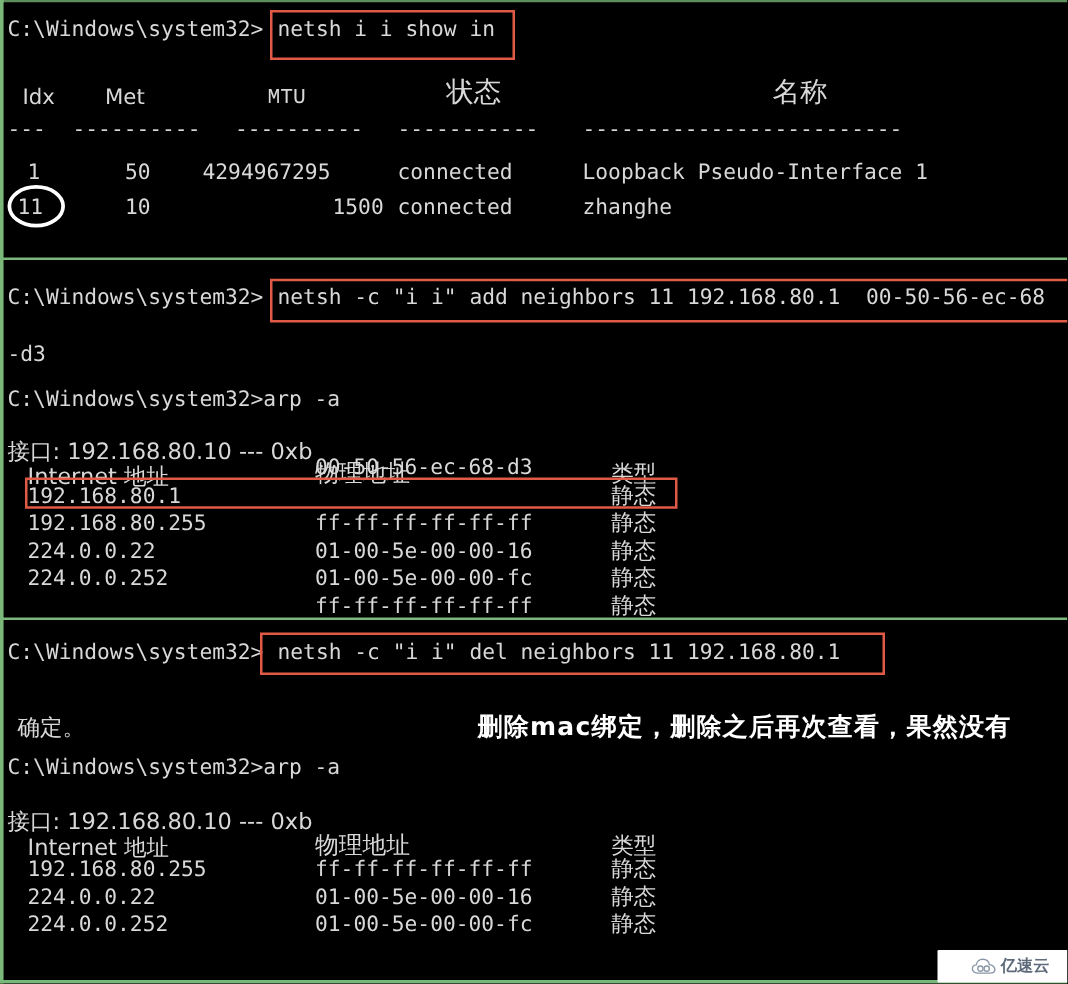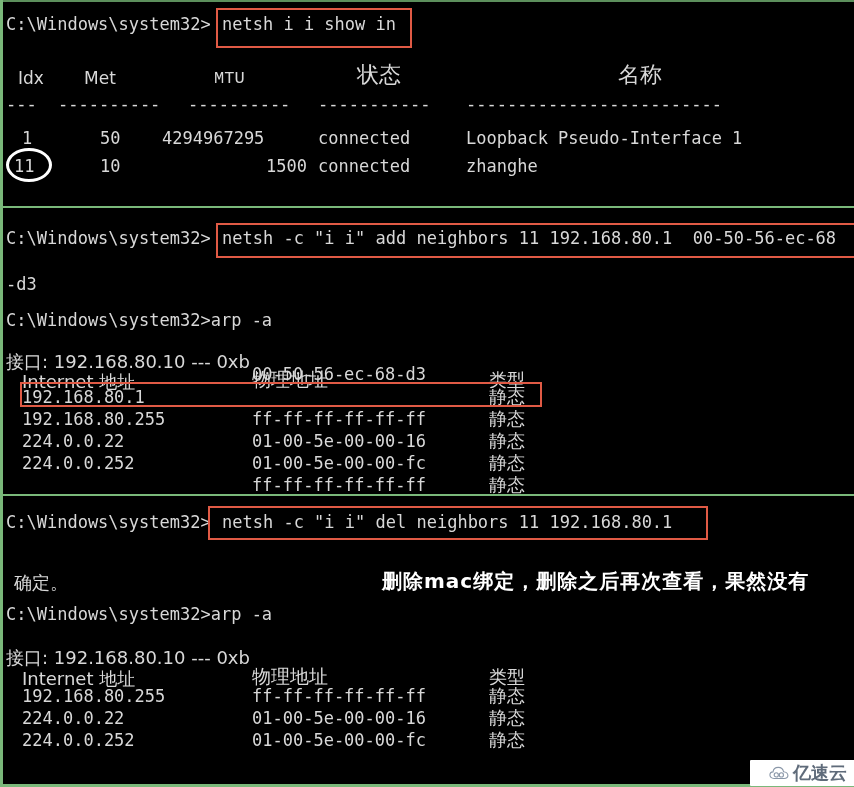--- a/index.html
+++ b/index.html
@@ -96,21 +96,21 @@
     display: flex;
     align-items: center;
     justify-content: center;
     gap: 4px;
     padding: 0 8px;
     border-radius: 1px;
   }
   .watermark .wm-text {
     color: #5f6b7a;
     font-family: "DejaVu Sans", "Liberation Sans", sans-serif;
-    font-size: 18px;
+    font-size: 13px;
     font-weight: bold;
     letter-spacing: 0px;
   }
   .watermark svg { display: block; }
 </style>
 </head>
 <body>
 
 <div id="screen">
 

